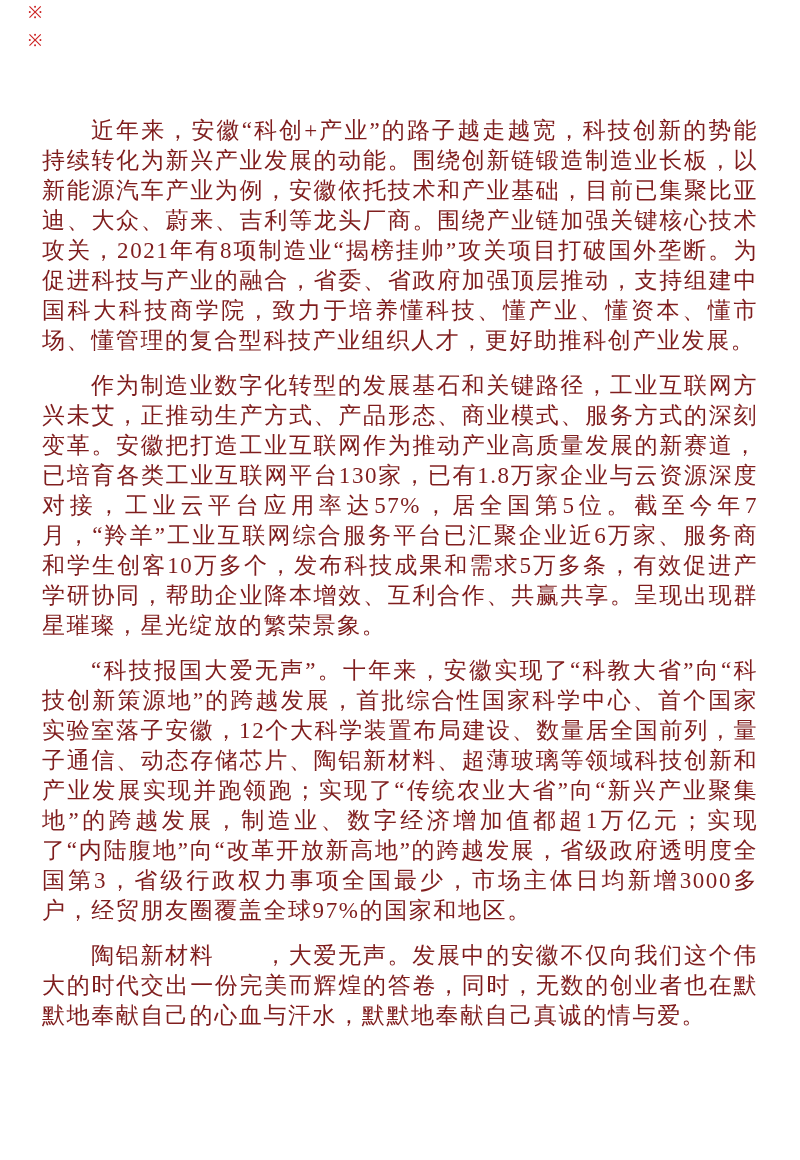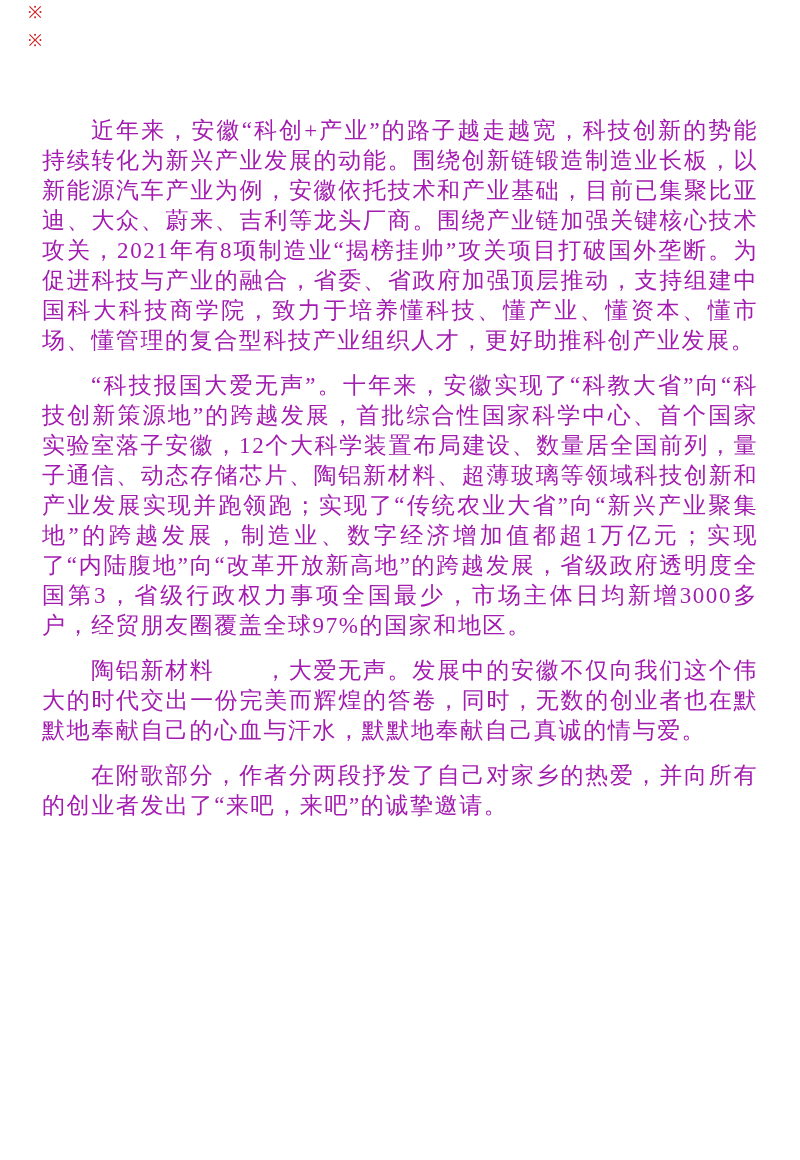--- a/index.html
+++ b/index.html
@@ -24,21 +24,21 @@
   }
   .para {
     margin: 0 0 15px 0;
     font-size: 23px;
     line-height: 30px;
     letter-spacing: 1.6px;
     text-align: justify;
     text-justify: inter-character;
     text-indent: 49px;
     word-break: break-all;
-    color: #a21caf;
+    color: #7f1d1d;
   }
   .corner-marks {
     position: absolute;
     left: 28px;
     top: 2px;
     display: flex;
     flex-direction: column;
     gap: 7px;
     color: #cc2222;
     font-size: 17px;
@@ -52,20 +52,20 @@
 
 <div class="page">
 
   <div class="corner-marks">
     <span>※</span>
     <span>※</span>
   </div>
 
   <p class="para">近年来，安徽“科创+产业”的路子越走越宽，科技创新的势能持续转化为新兴产业发展的动能。围绕创新链锻造制造业长板，以新能源汽车产业为例，安徽依托技术和产业基础，目前已集聚比亚迪、大众、蔚来、吉利等龙头厂商。围绕产业链加强关键核心技术攻关，2021年有8项制造业“揭榜挂帅”攻关项目打破国外垄断。为促进科技与产业的融合，省委、省政府加强顶层推动，支持组建中国科大科技商学院，致力于培养懂科技、懂产业、懂资本、懂市场、懂管理的复合型科技产业组织人才，更好助推科创产业发展。</p>
 
+  <p class="para">作为制造业数字化转型的发展基石和关键路径，工业互联网方兴未艾，正推动生产方式、产品形态、商业模式、服务方式的深刻变革。安徽把打造工业互联网作为推动产业高质量发展的新赛道，已培育各类工业互联网平台130家，已有1.8万家企业与云资源深度对接，工业云平台应用率达57%，居全国第5位。截至今年7月，“羚羊”工业互联网综合服务平台已汇聚企业近6万家、服务商和学生创客10万多个，发布科技成果和需求5万多条，有效促进产学研协同，帮助企业降本增效、互利合作、共赢共享。呈现出现群星璀璨，星光绽放的繁荣景象。</p>
 
   <p class="para">“科技报国大爱无声”。十年来，安徽实现了“科教大省”向“科技创新策源地”的跨越发展，首批综合性国家科学中心、首个国家实验室落子安徽，12个大科学装置布局建设、数量居全国前列，量子通信、动态存储芯片、陶铝新材料、超薄玻璃等领域科技创新和产业发展实现并跑领跑；实现了“传统农业大省”向“新兴产业聚集地”的跨越发展，制造业、数字经济增加值都超1万亿元；实现了“内陆腹地”向“改革开放新高地”的跨越发展，省级政府透明度全国第3，省级行政权力事项全国最少，市场主体日均新增3000多户，经贸朋友圈覆盖全球97%的国家和地区。</p>
 
   <p class="para">陶铝新材料　　，大爱无声。发展中的安徽不仅向我们这个伟大的时代交出一份完美而辉煌的答卷，同时，无数的创业者也在默默地奉献自己的心血与汗水，默默地奉献自己真诚的情与爱。</p>
 
-  <p class="para">在附歌部分，作者分两段抒发了自己对家乡的热爱，并向所有的创业者发出了“来吧，来吧”的诚挚邀请。</p>
 
 </div>
 
 </body></html>

